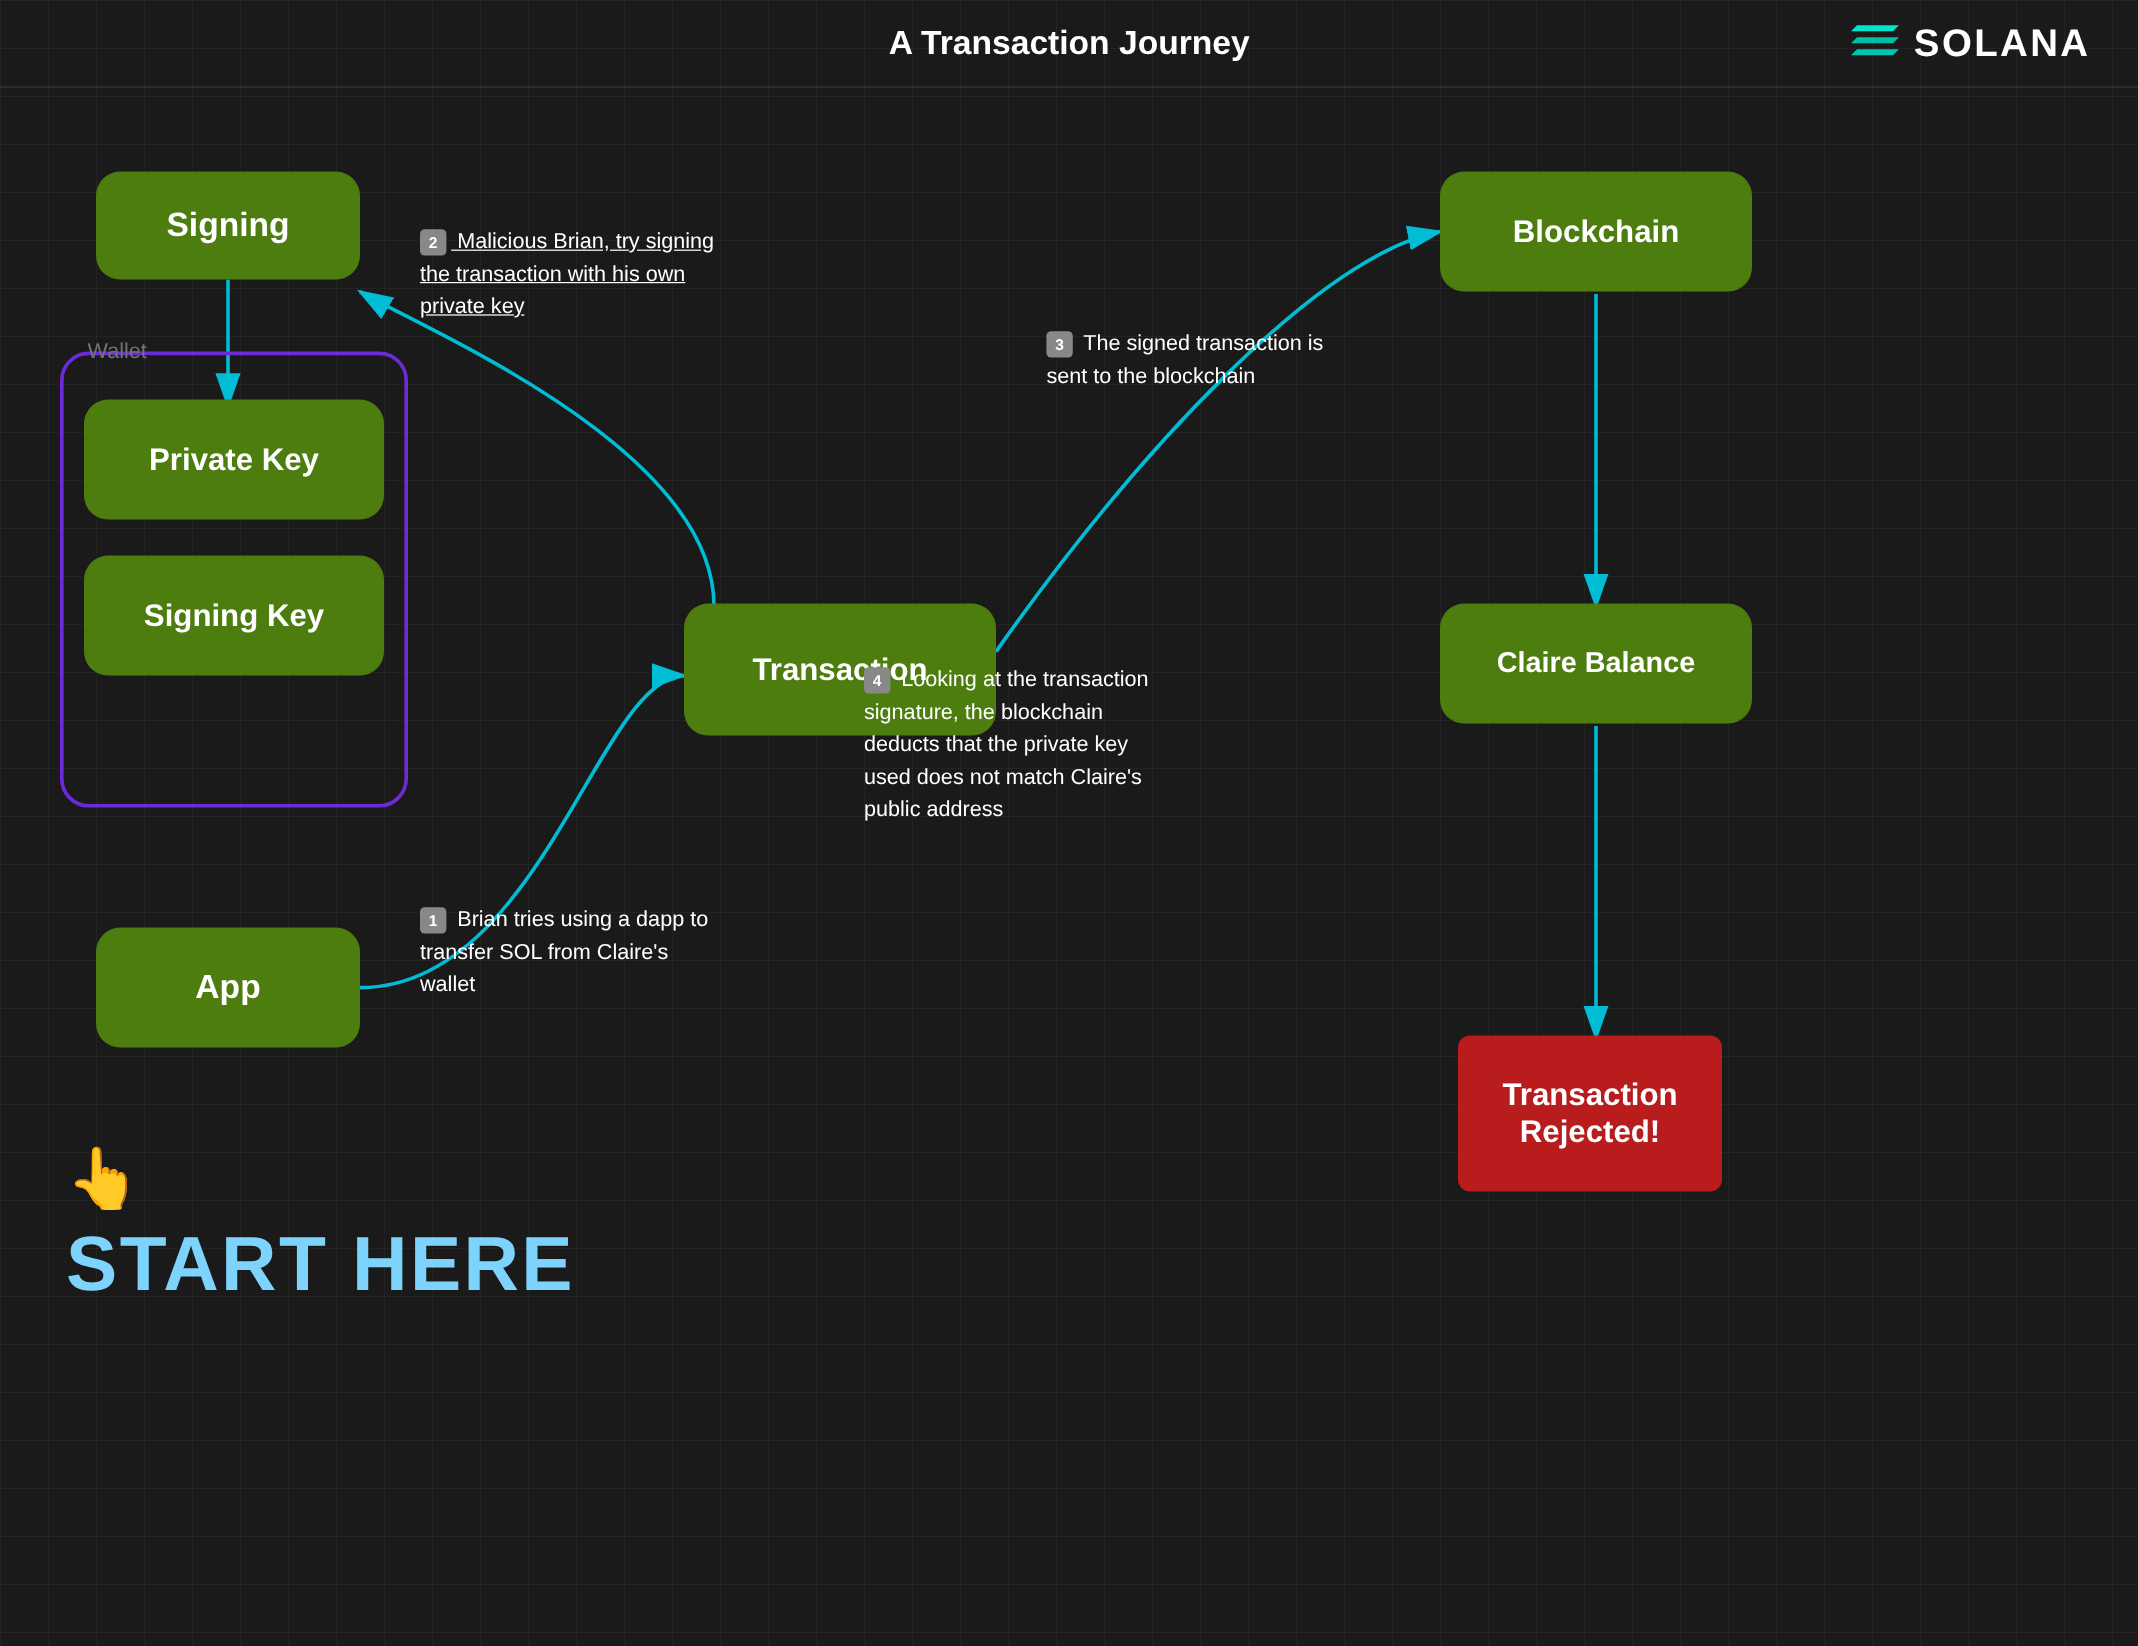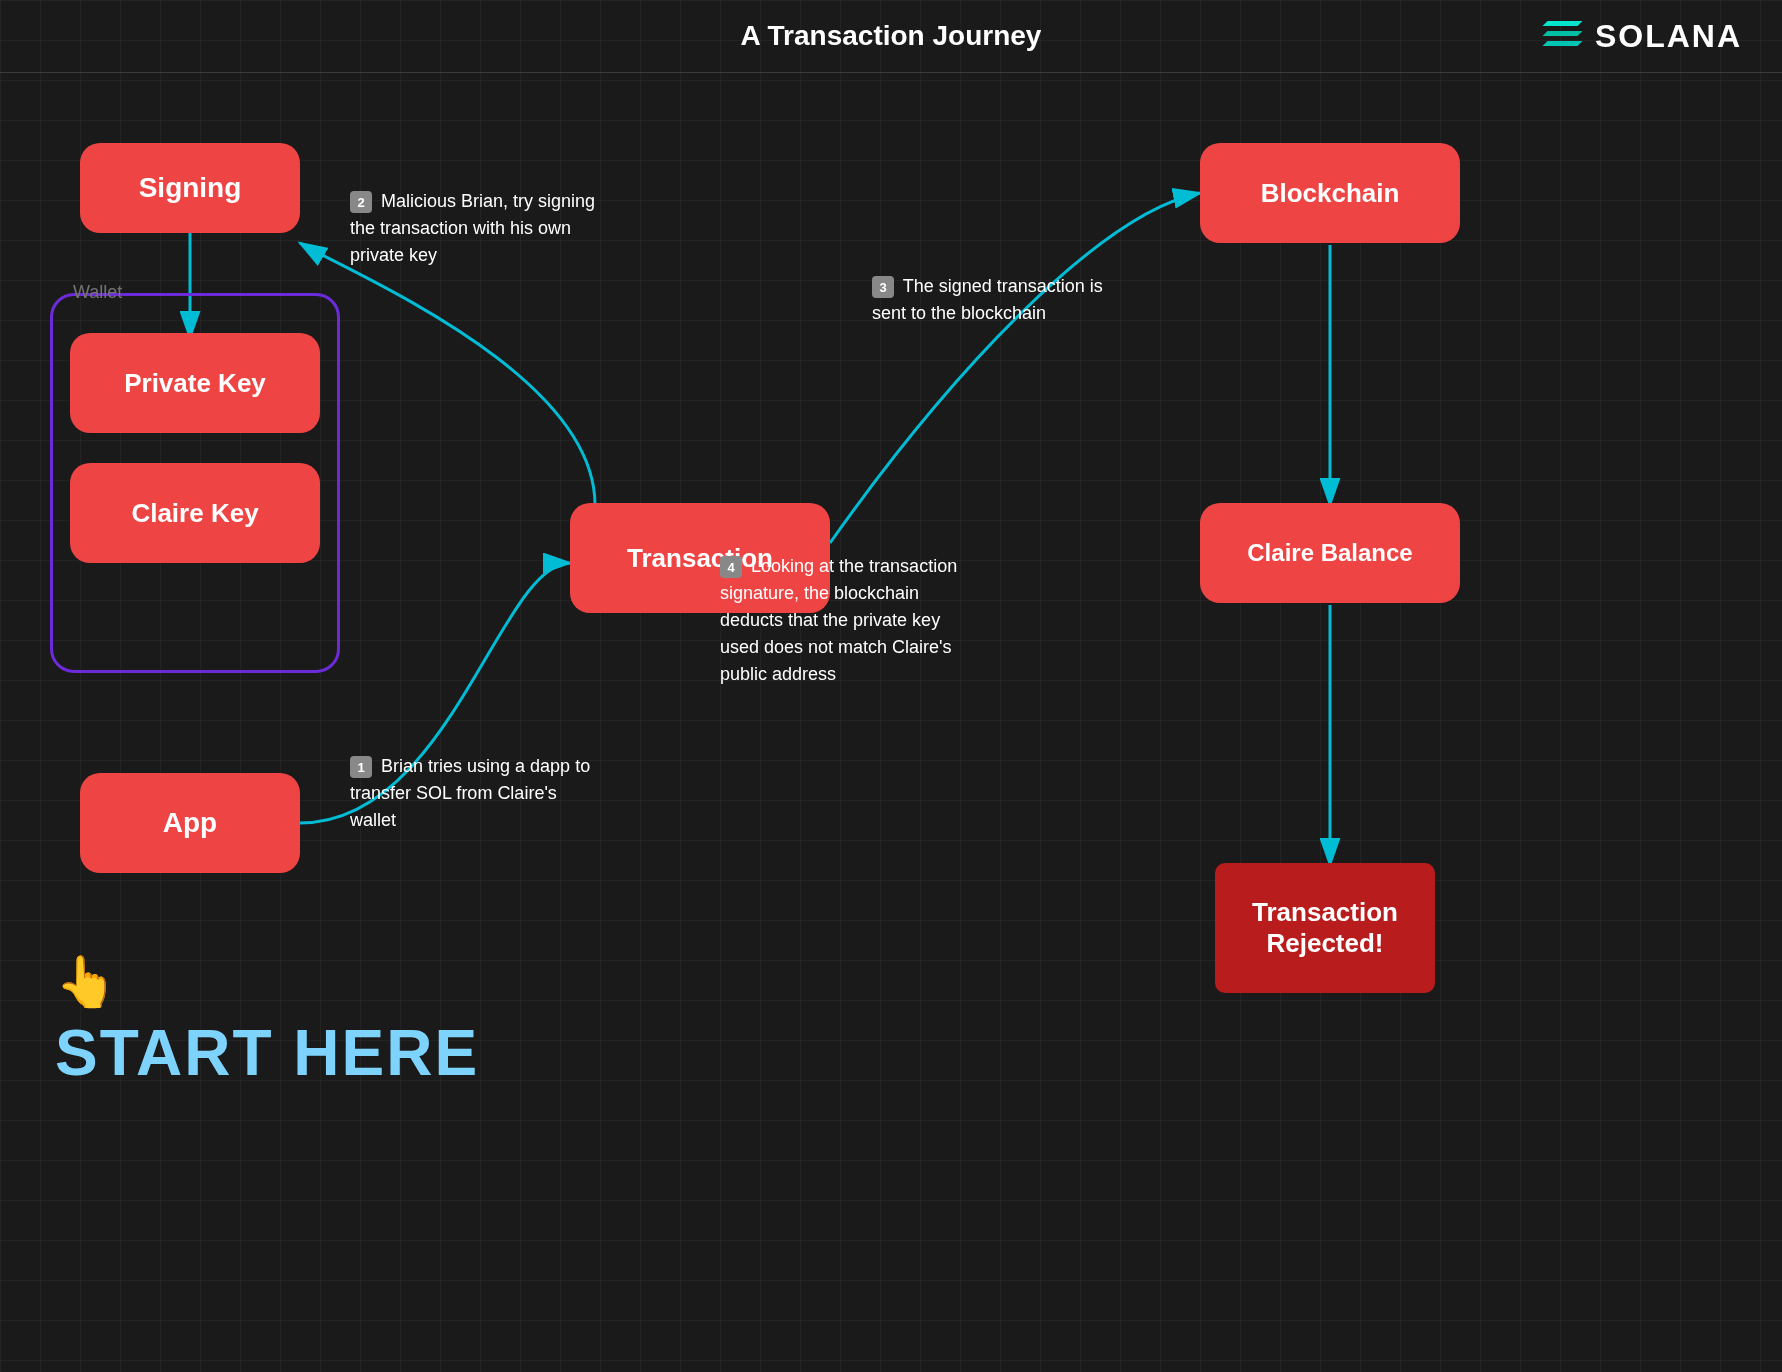--- a/index.html
+++ b/index.html
@@ -66,21 +66,21 @@
 
     .diagram-area {
       position: relative;
       width: 100%;
       height: calc(1372px - 80px);
     }
 
     
     .box {
       position: absolute;
-      background: #ef4444;
+      background: #4d7c0f;
       border-radius: 20px;
       display: flex;
       align-items: center;
       justify-content: center;
       font-size: 28px;
       font-weight: bold;
       color: white;
       text-align: center;
     }
 
@@ -193,20 +193,21 @@
     }
 
     .annotation-1 {
       left: 350px;
       top: 680px;
     }
 
     .annotation-2 {
       left: 350px;
       top: 115px;
+      text-decoration: underline;
     }
 
     .annotation-3 {
       left: 872px;
       top: 200px;
     }
 
     .annotation-4 {
       left: 720px;
       top: 480px;
@@ -286,21 +287,21 @@
 
   <div class="wallet-container">
     <span class="wallet-label">Wallet</span>
   </div>
 
   <div class="box box-private-key">
     <span>Private Key</span>
   </div>
 
   <div class="box box-public-key">
-    <span>Claire Key</span>
+    <span>Signing Key</span>
   </div>
 
   <div class="box box-app">
     <span>App</span>
   </div>
 
   <div class="box box-transaction">
     <span>Transaction</span>
   </div>
 

